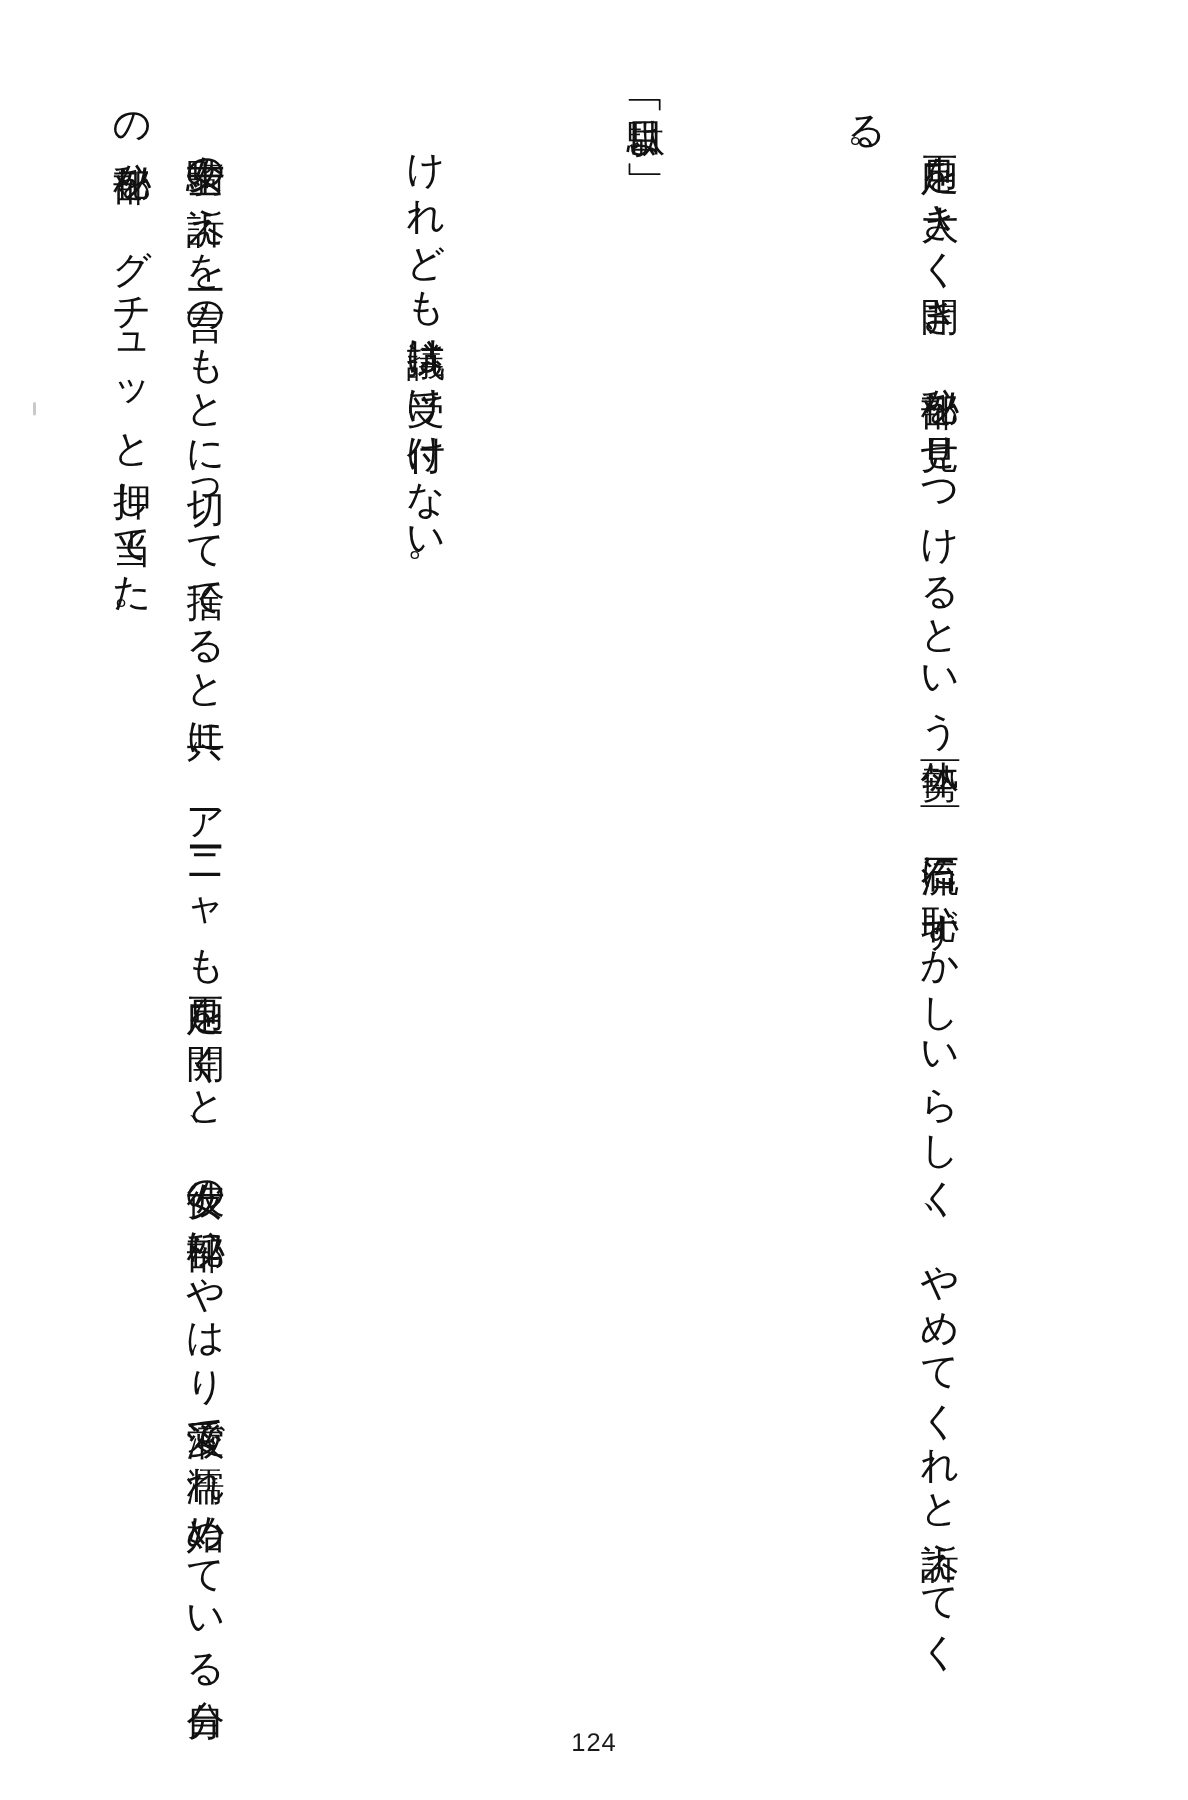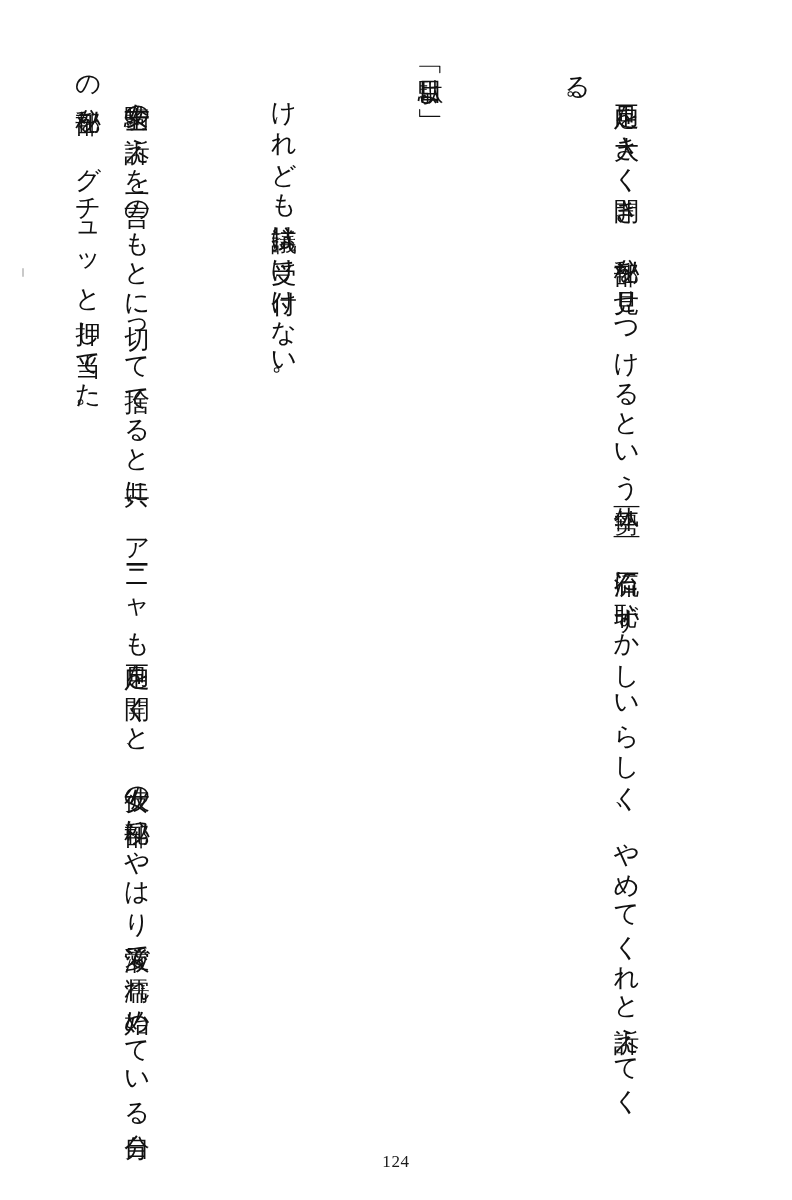--- a/index.html
+++ b/index.html
@@ -49,21 +49,21 @@
     text-indent: 1em;
   }
   
   #page-number {
     position: absolute;
     bottom: 28px;
     left: 0;
     width: 792px;
     text-align: center;
     font-size: 17px;
-    font-family: Liberation Serif, serif;
+    font-family: Liberation Sans, sans-serif;
     color: #1a1a1a;
     letter-spacing: 0.04em;
   }
   
   .speck {
     position: absolute;
     width: 2px;
     height: 9px;
     background: #c9c9c9;
     left: 22px;

